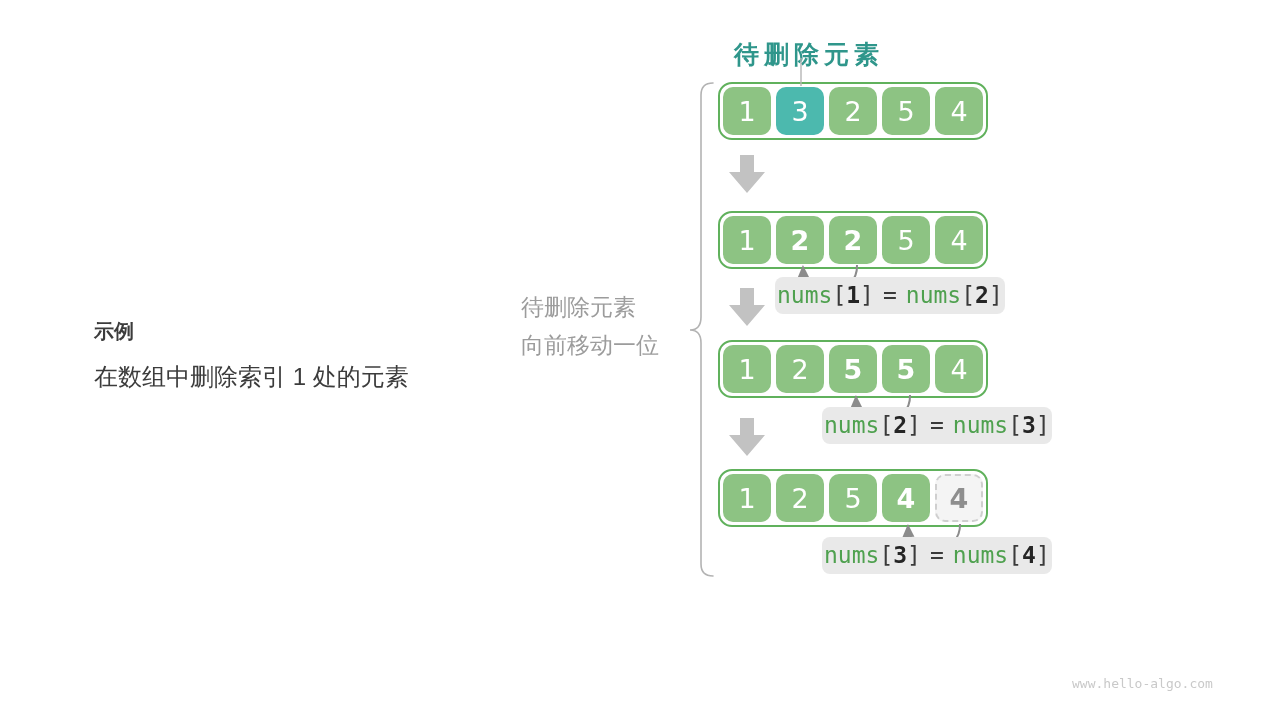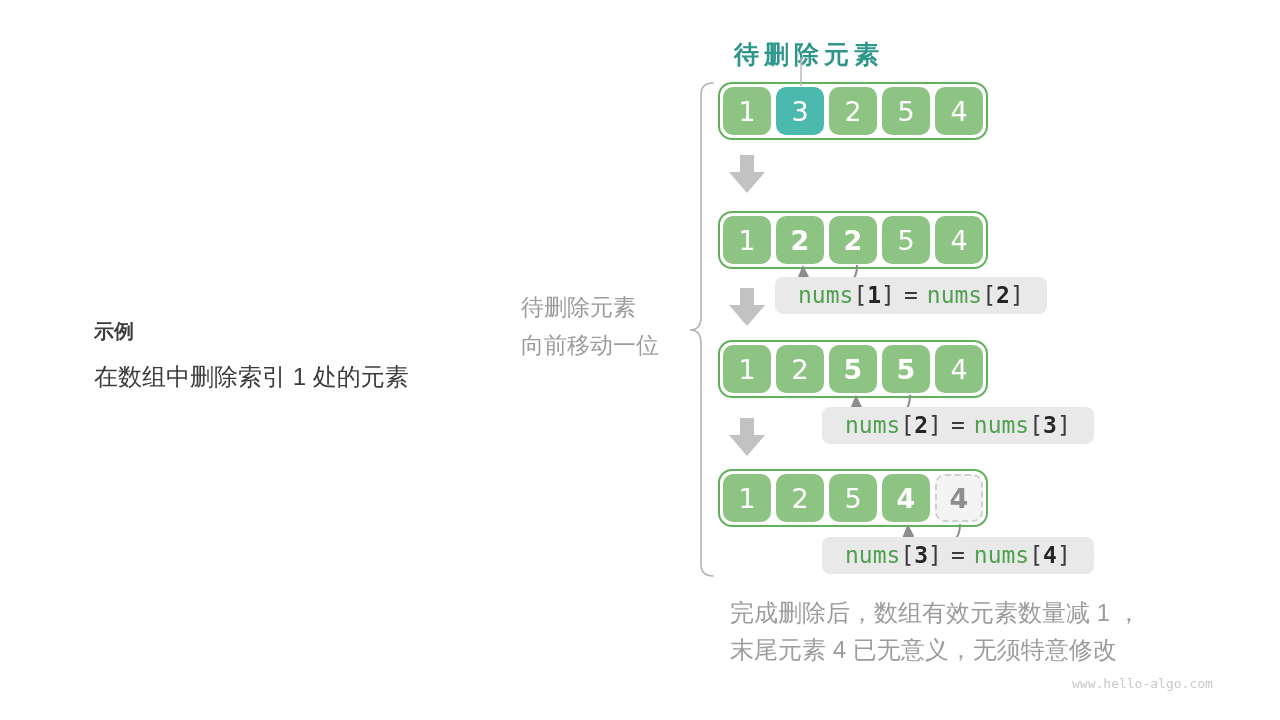--- a/index.html
+++ b/index.html
@@ -29,21 +29,21 @@
     font-size:27px;font-family:"DejaVu Sans","Liberation Sans",sans-serif;
   }
   .cell[data-variant="highlight"]{background:#4CB9AE;}
   .cell[data-variant="moved"]{font-weight:bold;}
   .cell[data-variant="ghost"]{
     background:#F4F4F4;border:2px dashed #CFCFCF;color:#8E8E8E;font-weight:bold;
   }
 
   
   .code-box{
-    height:37px;line-height:37px;padding:0 23px;border-radius:8px;
+    height:37px;line-height:37px;padding:0 2px;border-radius:8px;
     background:#E9E9E9;white-space:nowrap;z-index:3;
     font-family:"DejaVu Sans Mono","Liberation Mono",monospace;font-size:23px;
   }
   .code-box .fn{color:#4FA14F;}
   .code-box .pb{color:#3A3A3A;}
   .code-box .ix{color:#252525;font-weight:bold;}
   .code-box .eq{color:#3A3A3A;margin:0 9px;}
 
   
   #example-title{left:94px;top:318px;color:#3C3C3C;font-size:20px;font-weight:bold;}
@@ -127,20 +127,16 @@
   </div>
 
   <div id="example-title" class="abs">示例</div>
   <div id="example-desc" class="abs">在数组中删除索引 1 处的元素</div>
 
   <div id="shift-note" class="abs">
     <div>待删除元素</div>
     <div>向前移动一位</div>
   </div>
 
-  <div id="footer-note" class="abs">
-    <div>完成删除后，数组有效元素数量减 1 ，</div>
-    <div>末尾元素 4 已无意义，无须特意修改</div>
-  </div>
 
   <div id="watermark" class="abs">www.hello-algo.com</div>
 
 </div>
 
 </body></html>

